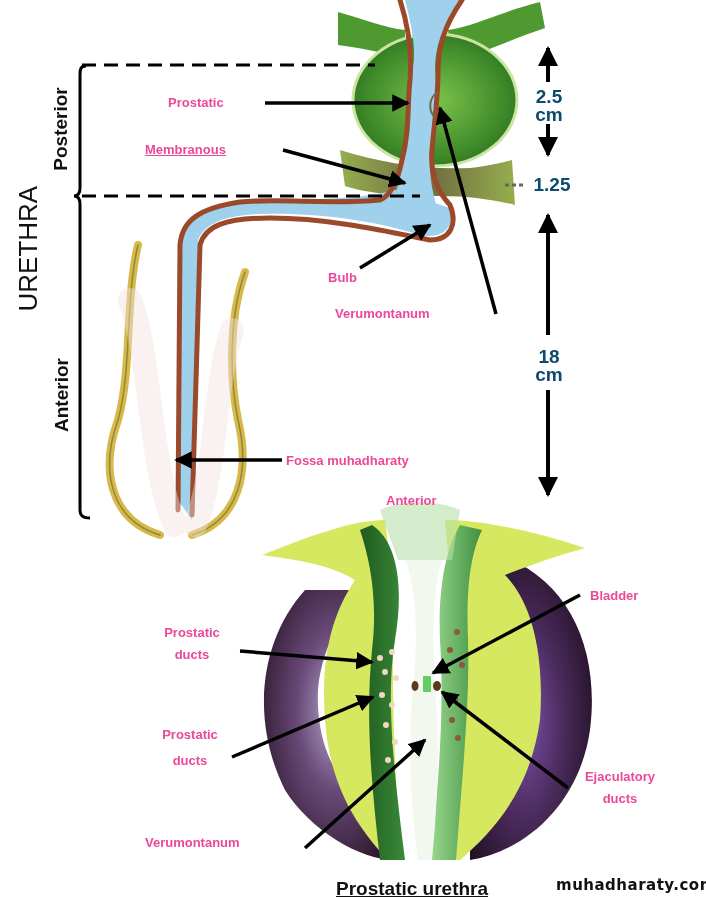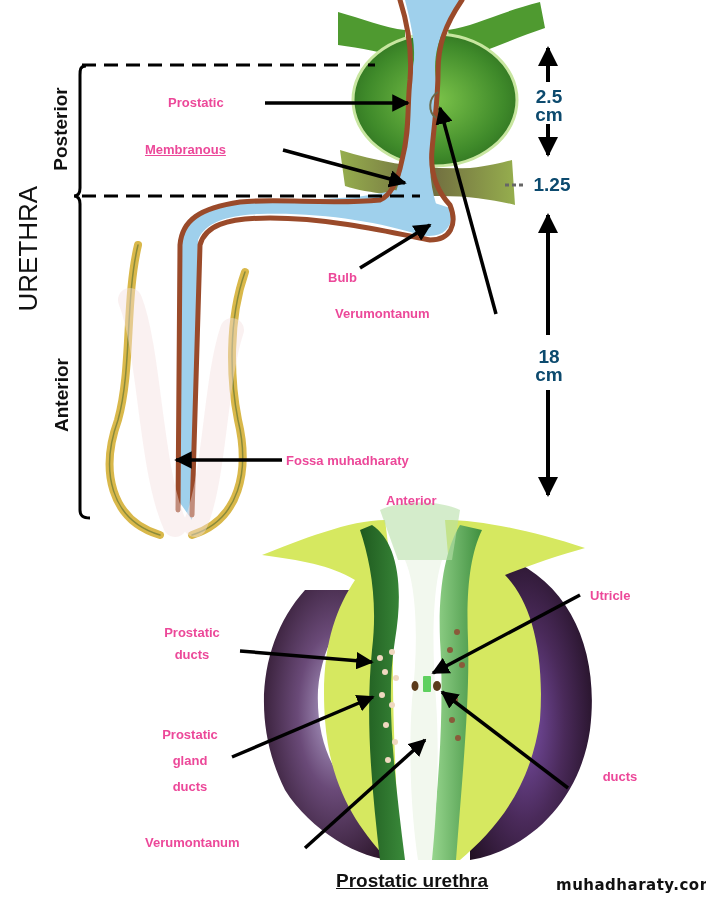--- a/index.html
+++ b/index.html
@@ -5,21 +5,21 @@
   html, body { margin: 0; padding: 0; background: #ffffff; }
   body { width: 706px; height: 900px; position: relative; overflow: hidden;
          font-family: "Liberation Sans", sans-serif; }
   #canvas { position: absolute; left: 0; top: 0; width: 706px; height: 900px; }
   .lbl { position: absolute; font-weight: bold; font-size: 13px; color: #ec4899; line-height: 22px; white-space: nowrap; }
   .lbl.center { text-align: center; }
   .rot { position: absolute; transform: rotate(-90deg); transform-origin: center center; white-space: nowrap; }
   .meas { position: absolute; font-weight: bold; font-size: 19px; color: #0c4a6e; text-align: center; line-height: 18px; }
   .urethra-title { font-family: "Liberation Sans", sans-serif; font-size: 26px; font-weight: normal; color: #111; }
   .side-lbl { font-size: 19px; font-weight: bold; color: #111; }
-  .caption { position: absolute; font-weight: bold; font-size: 19px; text-decoration: underline; color: #111; }
+  .caption { position: absolute; font-weight: bold; font-size: 19px; text-decoration: underline; color: #111; margin-top: 8px; }
   .watermark { position: absolute; font-family: "DejaVu Sans", sans-serif; font-weight: bold; font-size: 15px; color: #111; letter-spacing: 0.5px; }
 </style>
 </head>
 <body>
 
 <svg id="canvas" width="706" height="900" viewBox="0 0 706 900" xmlns="http://www.w3.org/2000/svg">
   <defs>
     <radialGradient id="prosGrad" cx="50%" cy="50%" r="60%">
       <stop offset="0%" stop-color="#7cc44a"></stop>
       <stop offset="70%" stop-color="#3f8a2a"></stop>
@@ -181,23 +181,23 @@
   <div>18</div>
   <div>cm</div>
 </div>
 
 <div class="lbl center" style="left:142px; top:622px; width:100px;">
   <div>Prostatic</div>
   <div>ducts</div>
 </div>
 <div class="lbl center" style="left:140px; top:722px; width:100px; line-height:26px;">
   <div>Prostatic</div>
-  <div>gland</div>
   <div>ducts</div>
 </div>
 <div class="lbl" style="left:145px; top:832px;">Verumontanum</div>
-<div class="lbl" style="left:590px; top:585px;">Utricle</div>
+<div class="lbl" style="left:590px; top:585px;">Bladder</div>
 <div class="lbl center" style="left:560px; top:766px; width:120px;">
+  <div>Ejaculatory</div>
   <div>ducts</div>
 </div>
 
 <div class="caption" style="left:336px; top:870px;">Prostatic urethra</div>
 <div class="watermark" style="left:556px; top:876px;">muhadharaty.com</div>
 
 </body></html>

